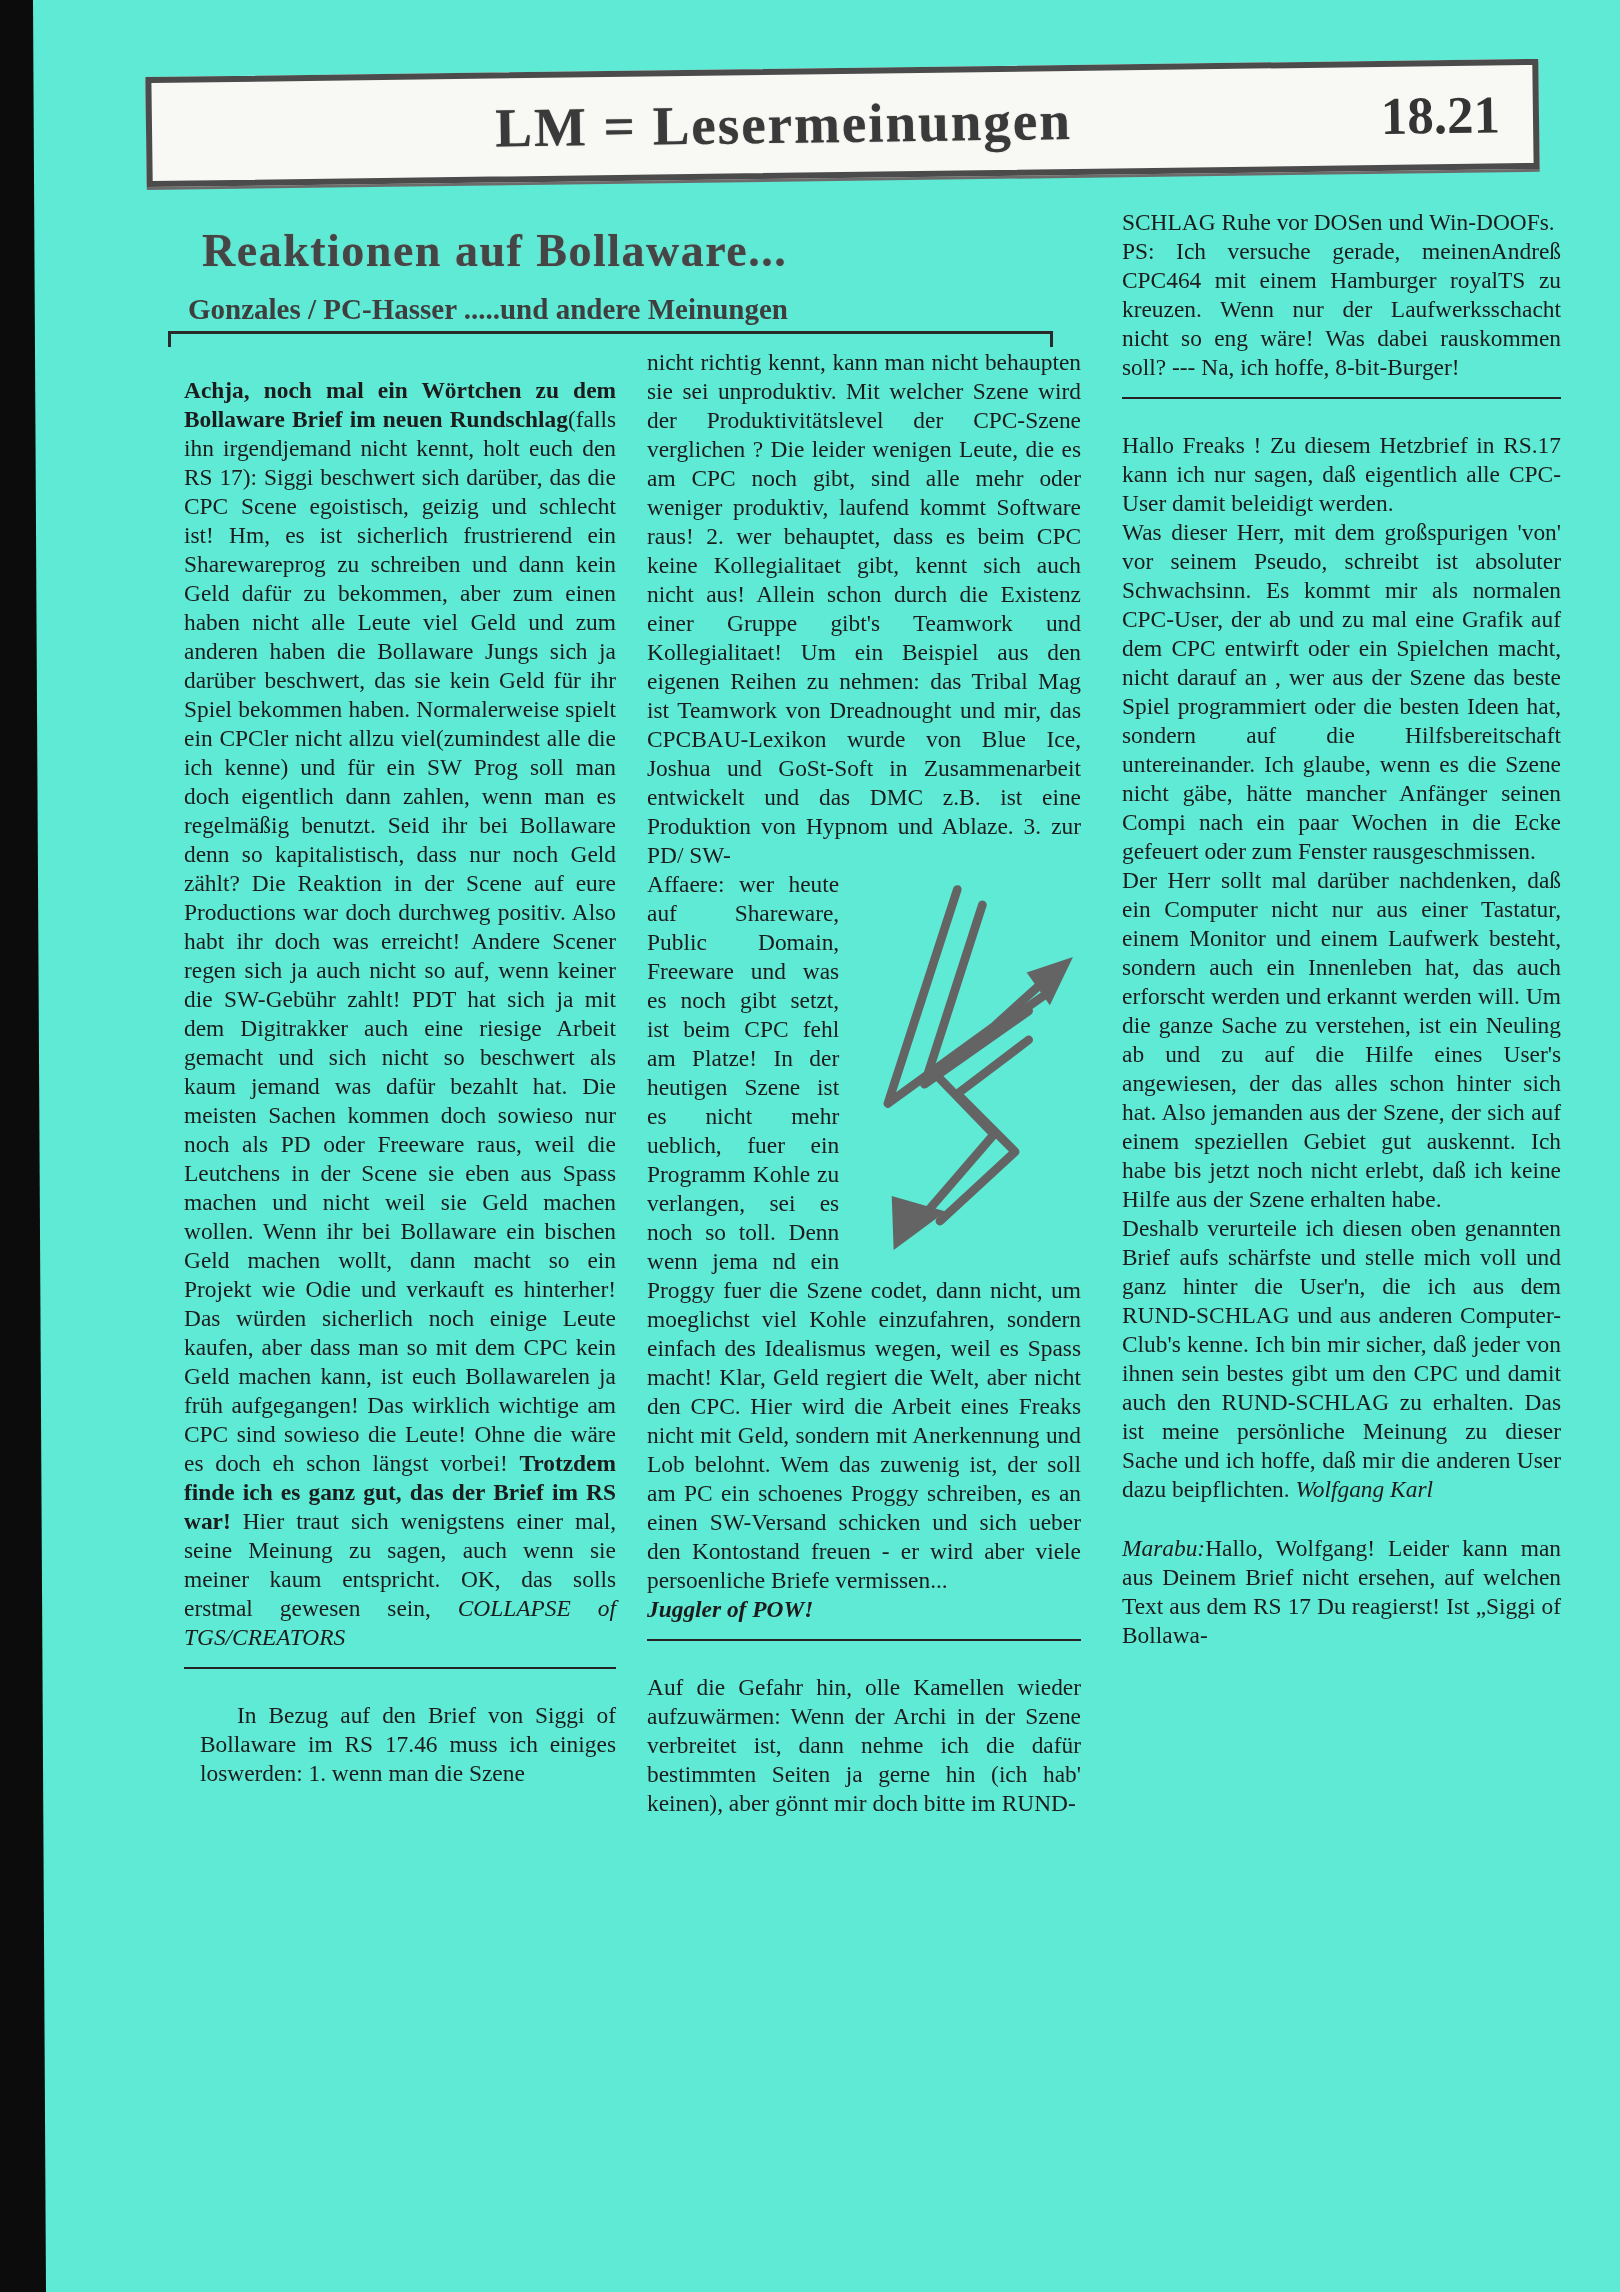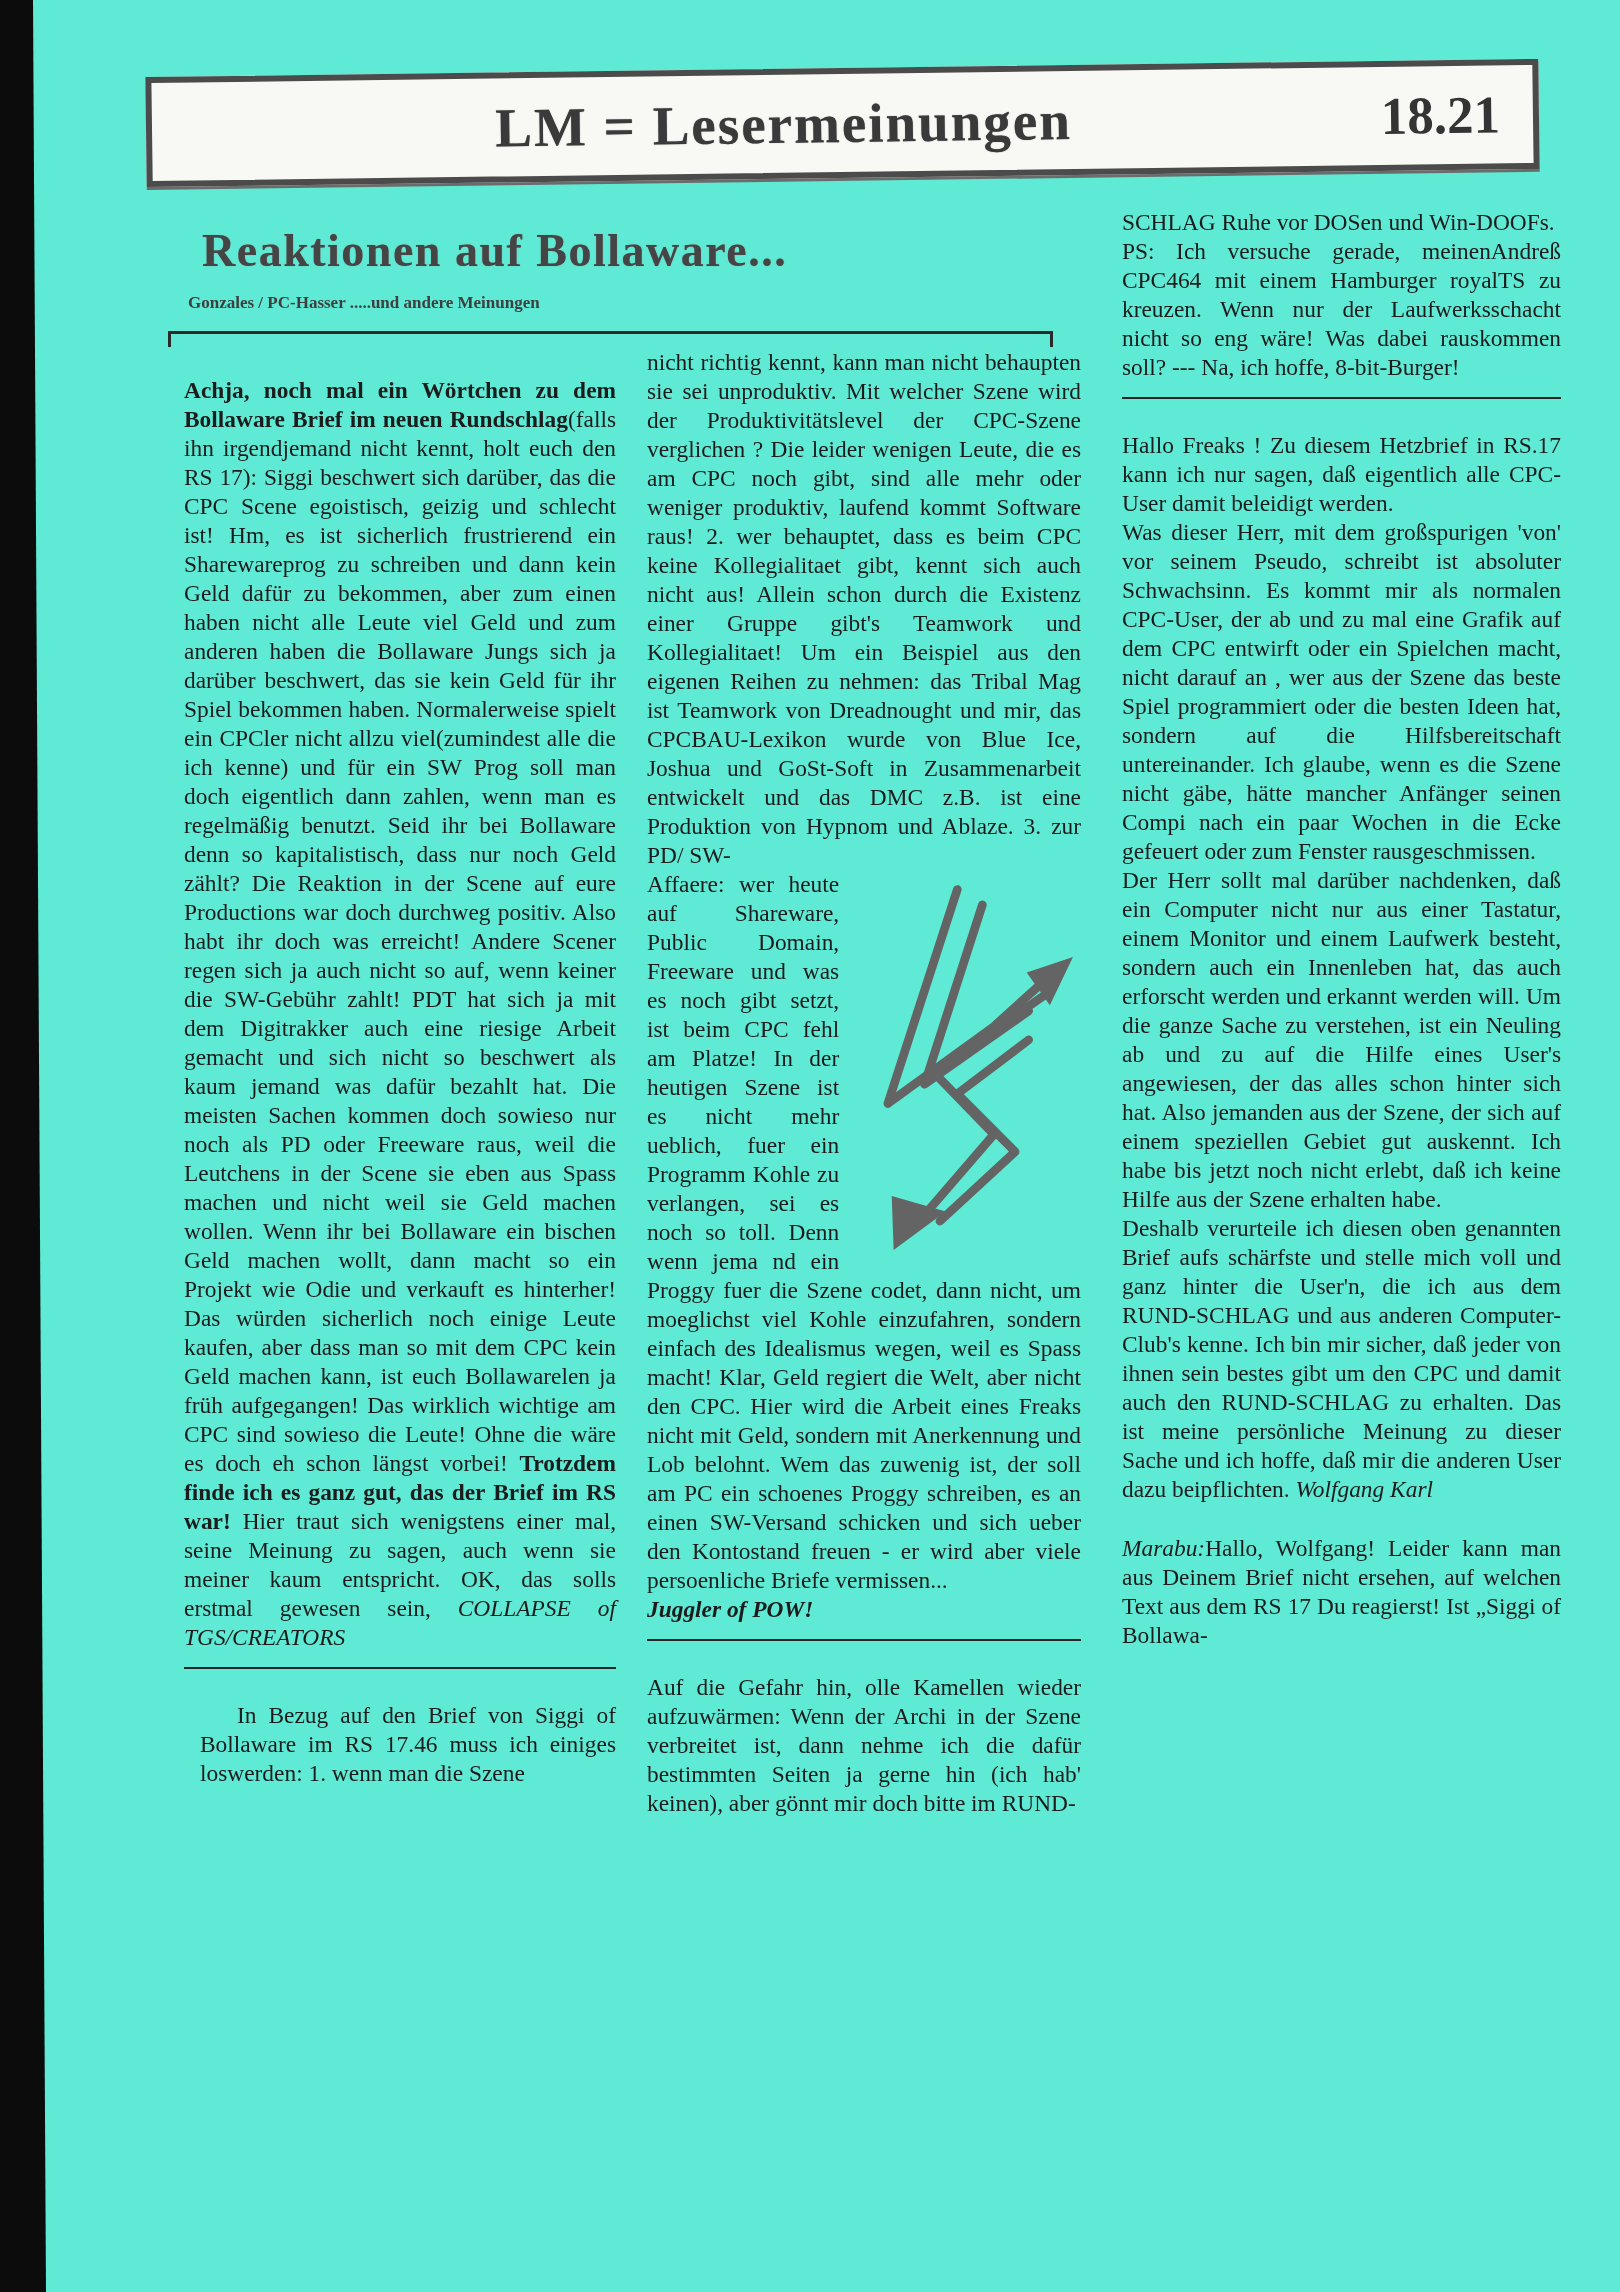--- a/index.html
+++ b/index.html
@@ -34,21 +34,21 @@
     font-size:53px;font-weight:bold;color:#343434;
   }
   .article-title{
     position:absolute;left:172px;top:224px;
     font-size:46px;font-weight:bold;color:#454545;letter-spacing:1.5px;
     text-shadow:0 0 1px #888;
     margin-left:30px;
   }
   .article-subtitle{
     position:absolute;left:188px;top:293px;
-    font-size:17px;font-weight:bold;color:#3e3e3e;
+    font-size:29px;font-weight:bold;color:#3e3e3e;
   }
   .subtitle-rule{
     position:absolute;left:168px;top:331px;width:885px;height:2.9px;background:#2a2a2a;
   }
   .subtitle-rule::before,.subtitle-rule::after{
     content:'';position:absolute;top:0;width:2.9px;height:15.6px;background:#2a2a2a;
   }
   .subtitle-rule::before{left:0;}
   .subtitle-rule::after{right:0;}
   .col{

